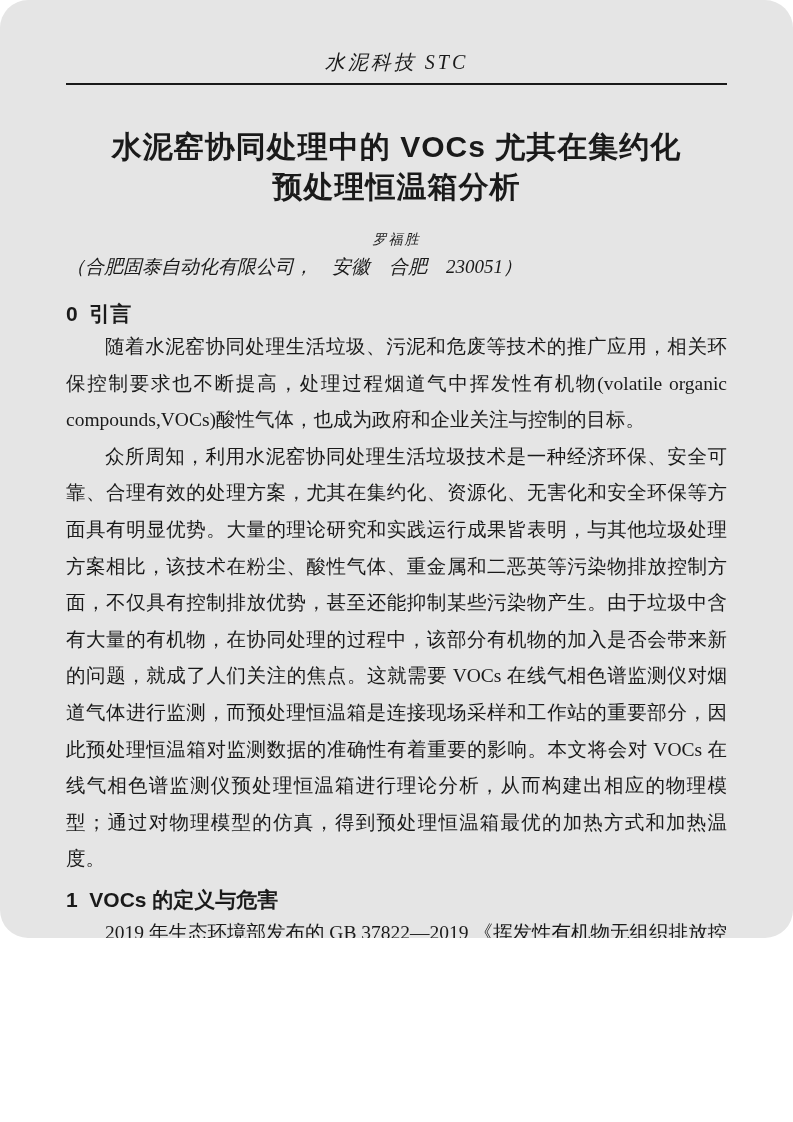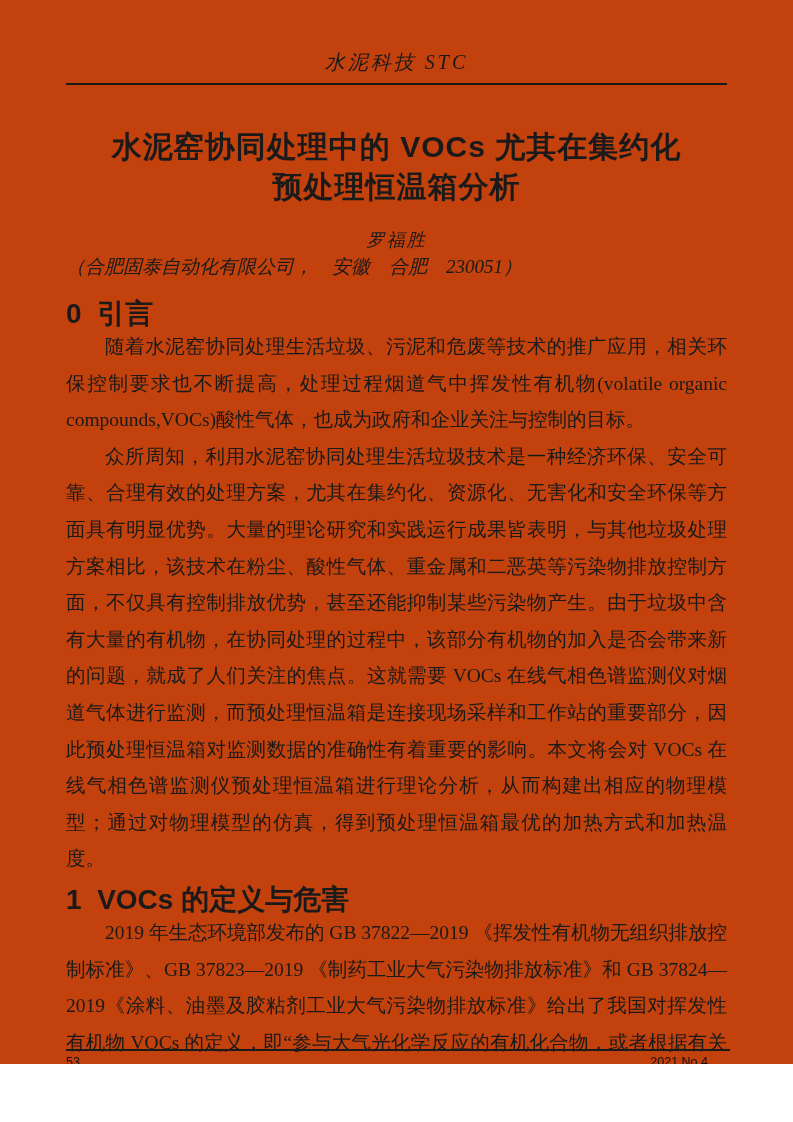--- a/index.html
+++ b/index.html
@@ -3,25 +3,26 @@
 <meta charset="utf-8">
 <style>
   html, body {
     margin: 0;
     padding: 0;
     background: #ffffff;
   }
   .page {
     position: relative;
     width: 793px;
-    height: 1064px;
-    background: #c2410c;
+    height: 938px;
+    background: #e5e5e5;
     color: #1a1a1a;
     overflow: hidden;
     font-family: "Liberation Serif", serif;
+    border-radius: 28px;
   }
   .margins {
     position: absolute;
     left: 66px;
     right: 66px;
     top: 0;
   }
   .journal-title {
     padding-top: 49px;
     text-align: center;
@@ -40,37 +41,37 @@
     text-align: center;
     font-family: "Liberation Sans", sans-serif;
     font-weight: 700;
     font-size: 30px;
     line-height: 40px;
     letter-spacing: 1px;
   }
   .author {
     margin-top: 23px;
     text-align: center;
-    font-size: 18px;
+    font-size: 14px;
     line-height: 20px;
     font-style: italic;
     letter-spacing: 2px;
   }
   .affiliation {
     margin-top: 5px;
     font-size: 19px;
     line-height: 24px;
     font-style: italic;
     white-space: pre-wrap;
   }
   .section-heading {
     margin: 20px 0 0 0;
     font-family: "Liberation Sans", sans-serif;
     font-weight: 700;
-    font-size: 28px;
+    font-size: 21px;
     line-height: 30px;
     white-space: pre-wrap;
   }
   .section-heading.second {
     margin-top: 7px;
   }
   .body-para {
     margin: 0;
     font-size: 19.5px;
     line-height: 36.6px;

